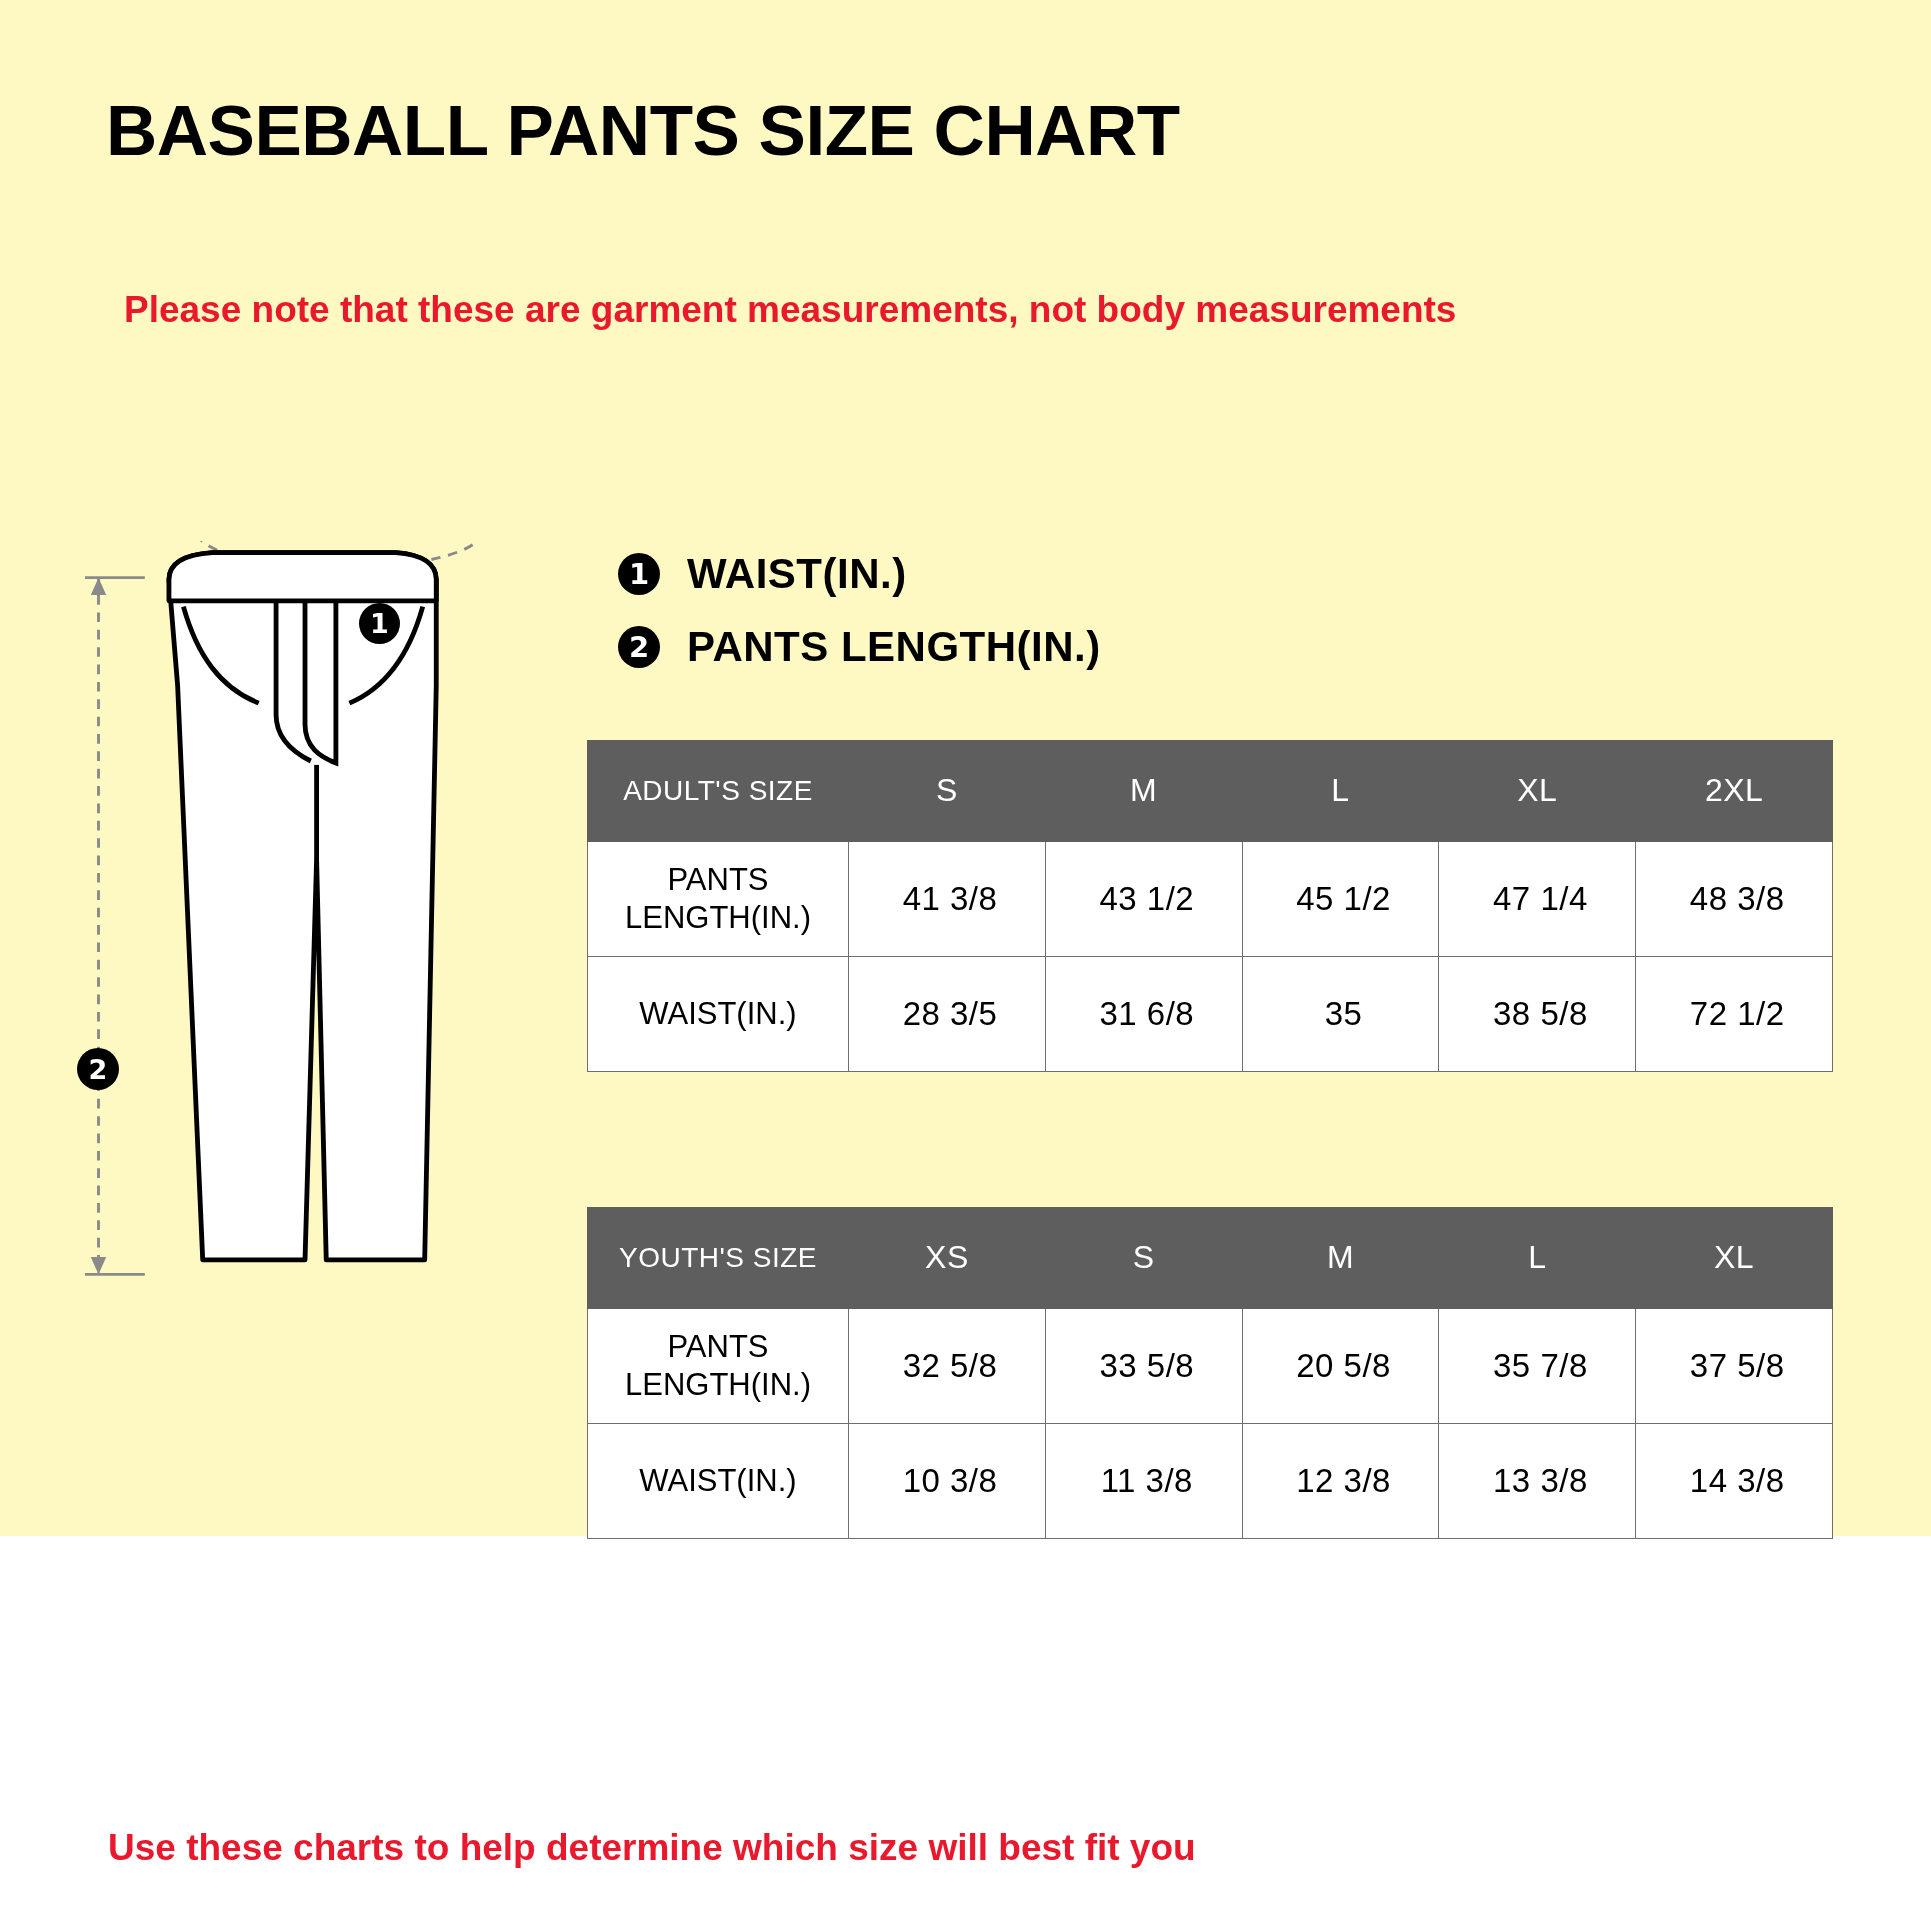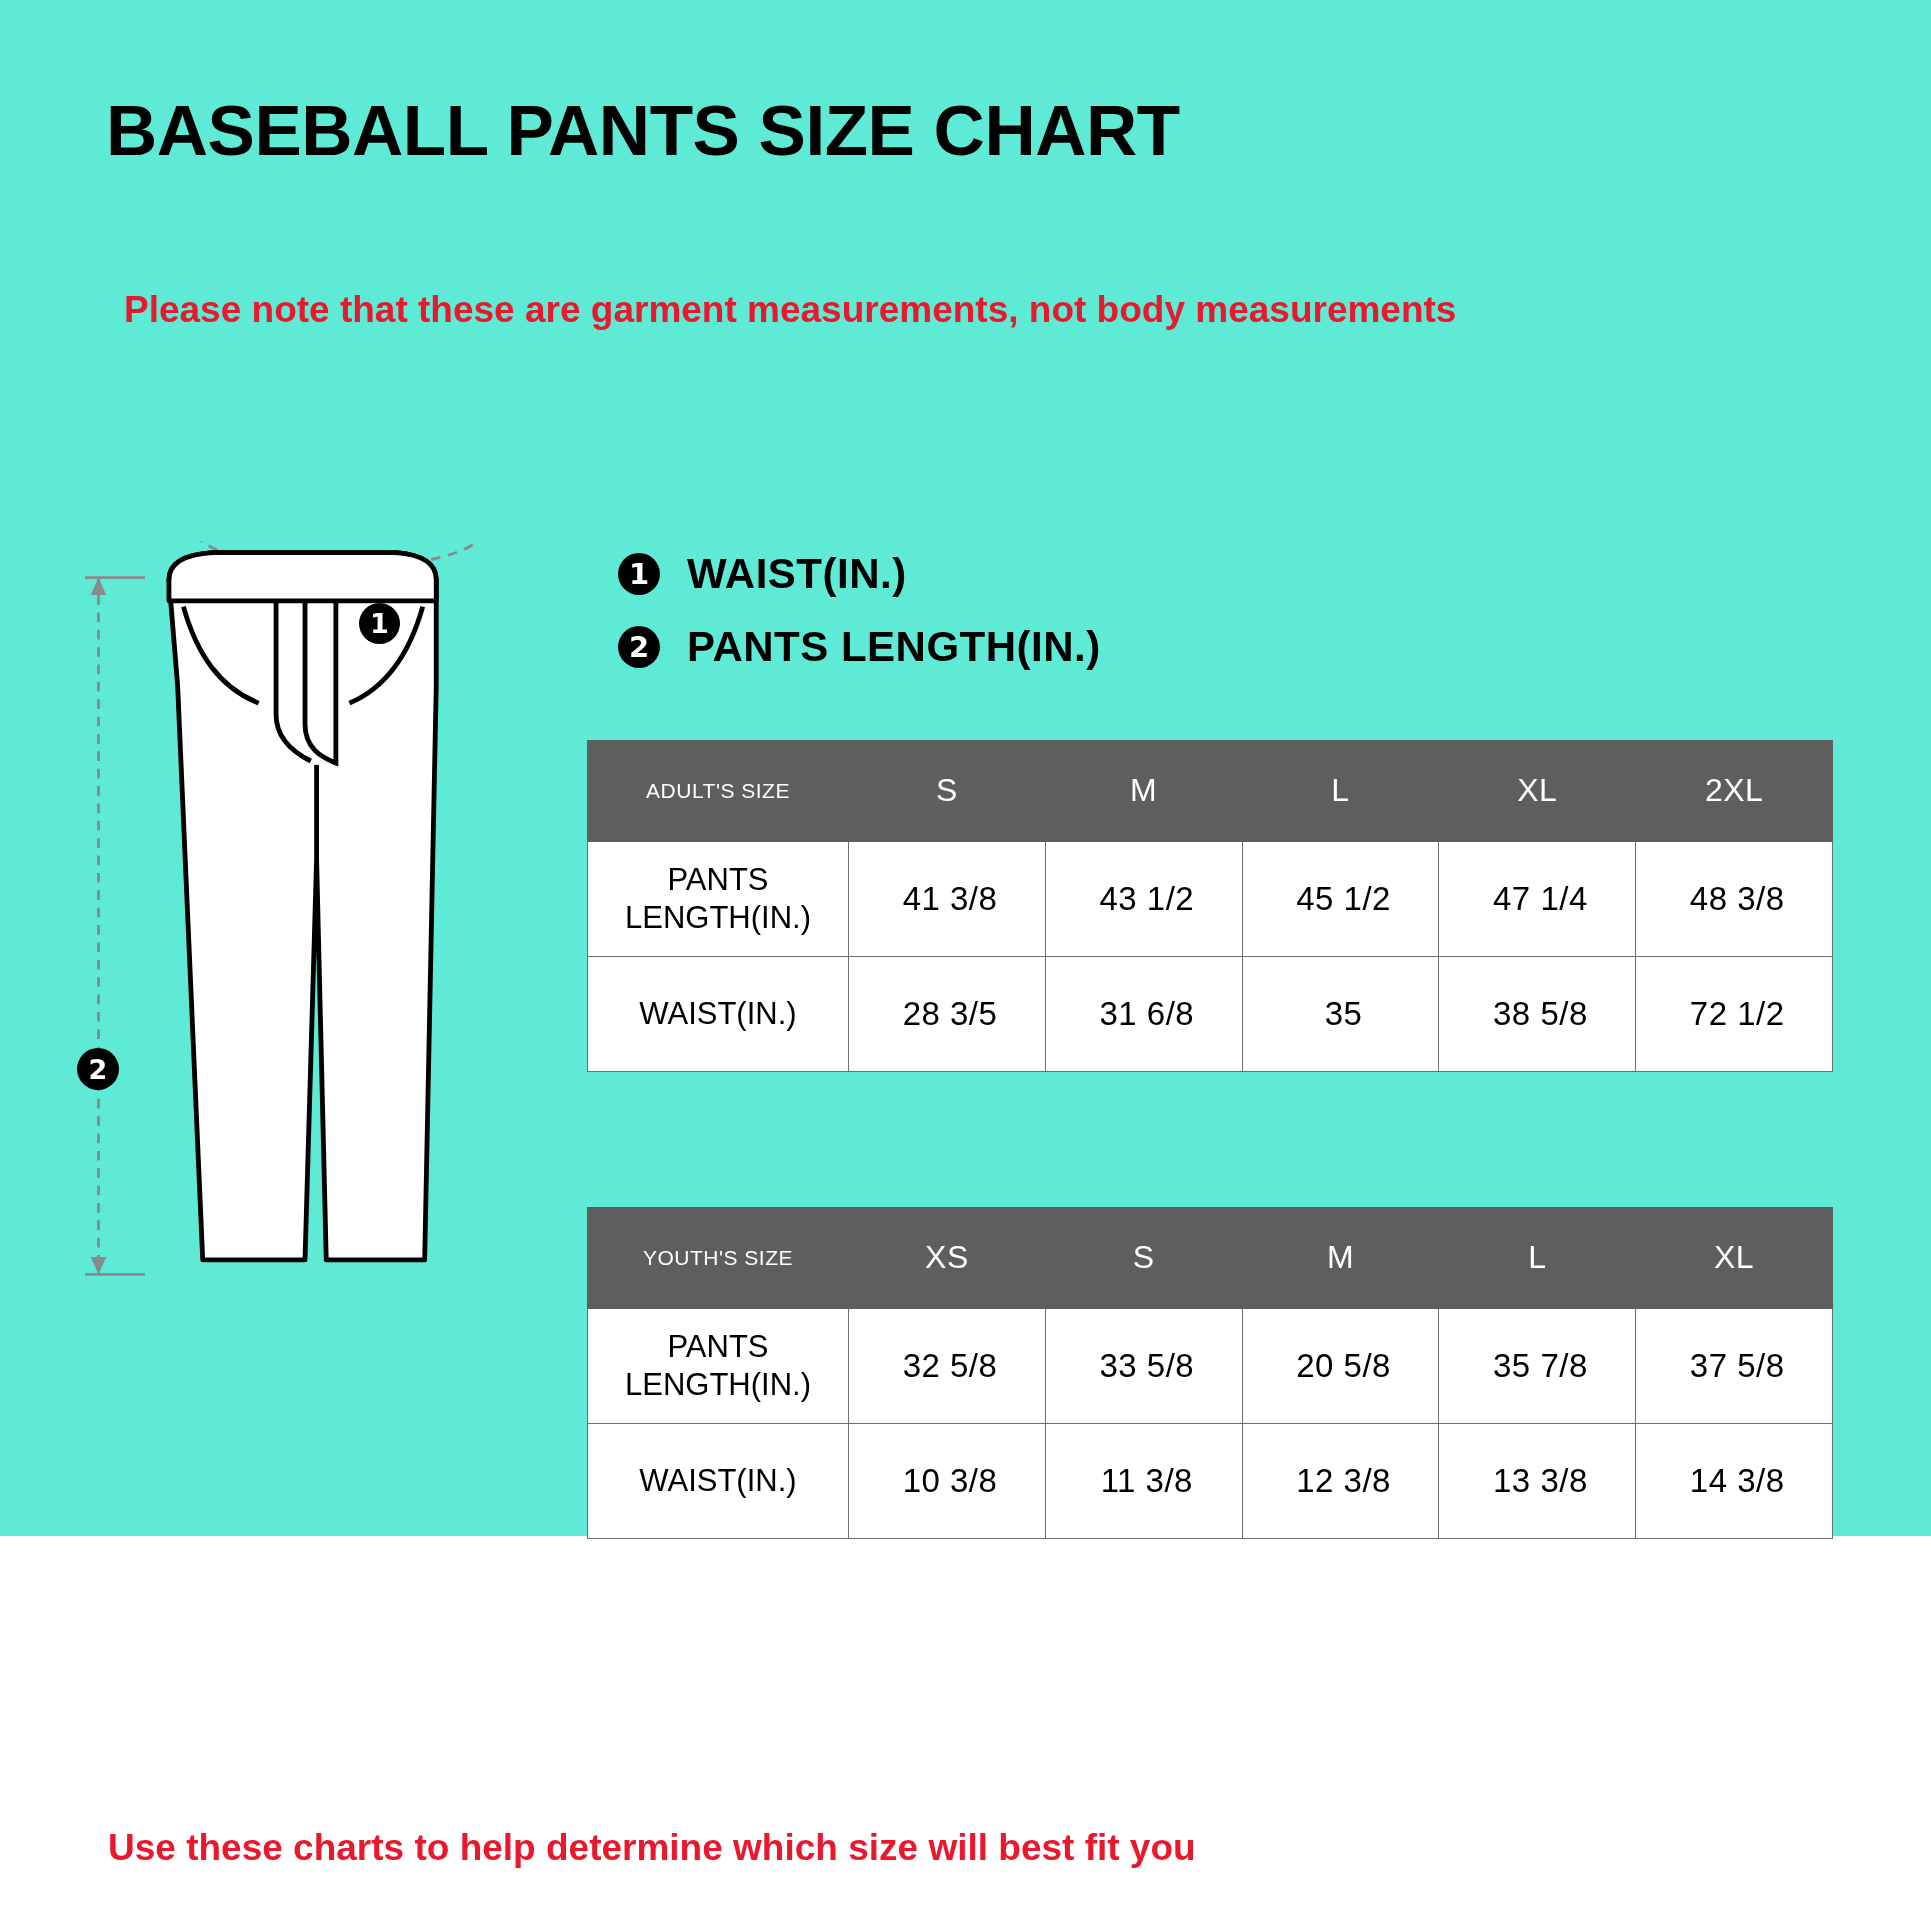--- a/index.html
+++ b/index.html
@@ -13,21 +13,21 @@
     font-family: "Liberation Sans", sans-serif;
     color: #000000;
     position: relative;
     overflow: hidden;
   }
   .page {
     position: absolute;
     left: 0; top: 0;
     width: 1931px;
     height: 1536px;
-    background: #5eead4;
+    background: #fef9c3;
   }
 
   
   .title {
     position: absolute;
     left: 106px;
     top: 95px;
     font-size: 71px;
     font-weight: bold;
     letter-spacing: -0.5px;
@@ -150,21 +150,21 @@
   }
   table.size-table thead th {
     background: #5e5e5e;
     color: #ffffff;
     border-color: #5e5e5e;
     height: 100px;
     font-weight: normal;
     letter-spacing: 0.5px;
   }
   table.size-table thead th.first-col {
-    font-size: 21px;
+    font-size: 28px;
   }
   table.size-table tbody td {
     height: 114px;
     background: #ffffff;
     color: #000;
     font-weight: normal;
   }
   table.size-table tbody td.rowhead {
     font-size: 31px;
   }

